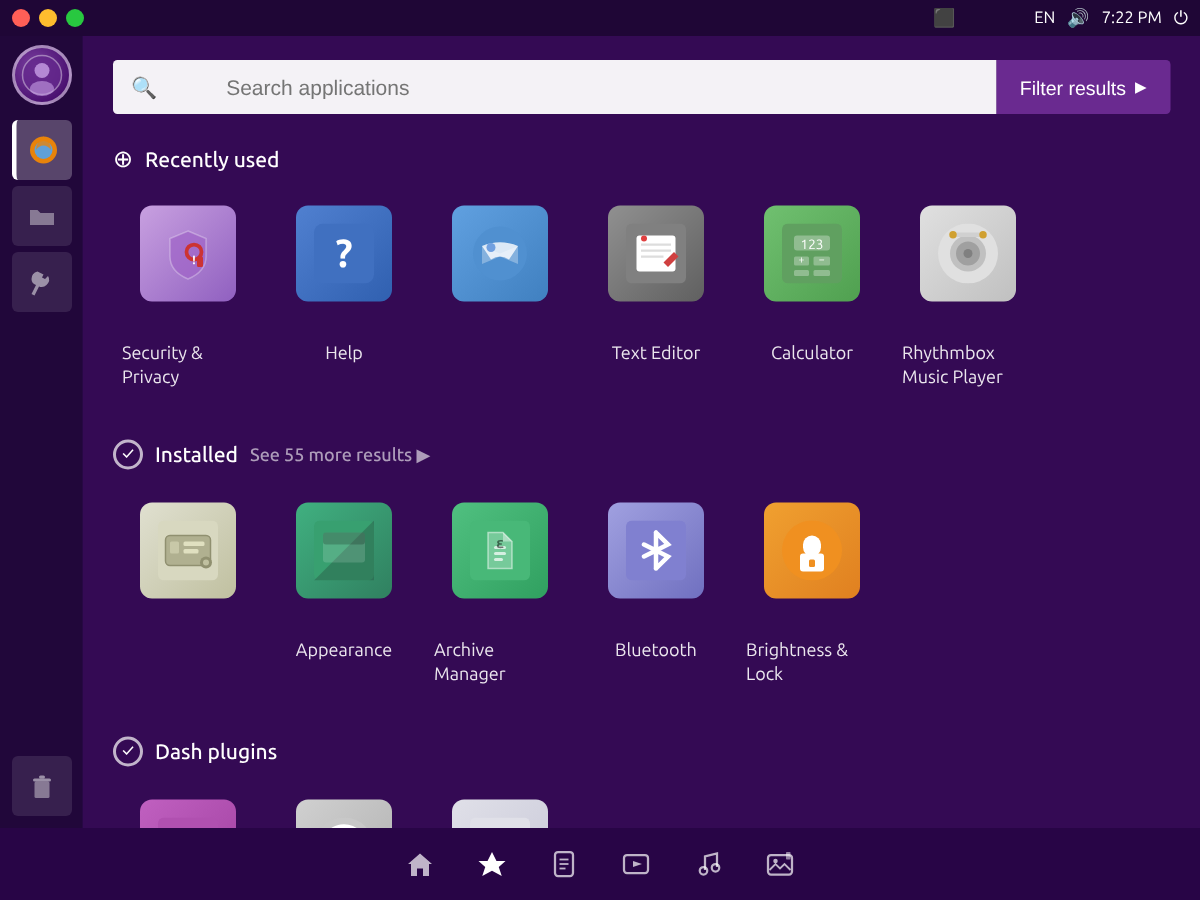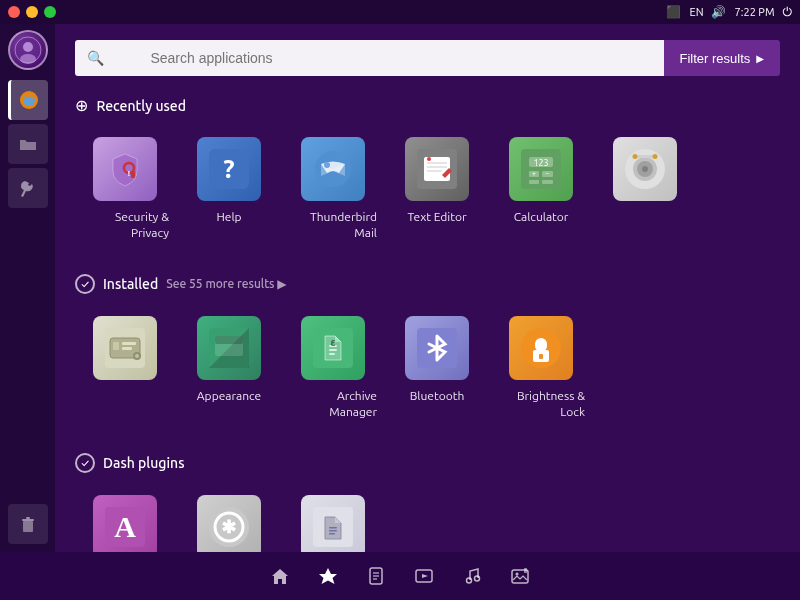--- a/index.html
+++ b/index.html
@@ -221,23 +221,24 @@
       display: flex;
       align-items: center;
       justify-content: center;
       font-size: 30px;
       position: relative;
       overflow: hidden;
     }
 
     .app-label {
       font-size: 12px;
-      text-align: right;
+      text-align: left;
       color: rgba(255,255,255,0.9);
       line-height: 1.3;
+      margin-top: 19px;
     }
 
     
     .icon-security {
       background: linear-gradient(135deg, #c8a0e0, #9060c0);
     }
 
     .icon-help {
       background: linear-gradient(135deg, #5080d0, #3060b0);
     }
@@ -327,21 +328,21 @@
 <body>
 
 <div class="top-bar">
   <div class="top-bar-left">
     <button class="window-btn btn-close"></button>
     <button class="window-btn btn-min"></button>
     <button class="window-btn btn-max"></button>
   </div>
   <div class="top-bar-right">
     <span class="top-bar-icon" style="font-size:12px;">⬛</span>
-    <span style="font-size:11px;">EN</span>
+    <span style="font-size:11px;margin-left:44px;">EN</span>
     <span style="font-size:12px;">🔊</span>
     <span style="font-size:11px;">7:22 PM</span>
     <span style="font-size:12px;">⏻</span>
   </div>
 </div>
 
 <div class="sidebar">
   <div class="sidebar-avatar">
     <svg width="28" height="28" viewBox="0 0 28 28">
       <circle cx="14" cy="14" r="13" fill="rgba(100,40,140,0.8)" stroke="rgba(255,255,255,0.4)" stroke-width="1"></circle>
@@ -425,21 +426,20 @@
 
     <div class="app-item">
       <div class="app-icon icon-thunderbird">
         <svg width="40" height="40" viewBox="0 0 40 40">
           <circle cx="20" cy="20" r="18" fill="#5090d0"></circle>
           <path d="M8 15 Q20 10 32 15 L26 24 Q20 20 14 24 Z" fill="white" opacity="0.8"></path>
           <path d="M20 20 L8 15 L8 27 L20 22 L32 27 L32 15 Z" fill="rgba(255,255,255,0.3)"></path>
           <circle cx="14" cy="16" r="3" fill="#70a0e0"></circle>
         </svg>
       </div>
-      <span class="app-label">Thunderbird Mail</span>
     </div>
 
     <div class="app-item">
       <div class="app-icon icon-text-editor">
         <svg width="40" height="40" viewBox="0 0 40 40">
           <rect width="40" height="40" rx="4" fill="#808080"></rect>
           <rect x="7" y="8" width="26" height="24" rx="2" fill="white"></rect>
           <line x1="10" y1="14" x2="30" y2="14" stroke="#ddd" stroke-width="1.5"></line>
           <line x1="10" y1="18" x2="30" y2="18" stroke="#ddd" stroke-width="1.5"></line>
           <line x1="10" y1="22" x2="25" y2="22" stroke="#ddd" stroke-width="1.5"></line>
@@ -472,20 +472,21 @@
         <svg width="40" height="40" viewBox="0 0 40 40">
           <rect width="40" height="40" rx="20" fill="#e0e0e0"></rect>
           <circle cx="20" cy="20" r="12" fill="#c0c0c0"></circle>
           <circle cx="20" cy="20" r="8" fill="#a0a0a0"></circle>
           <circle cx="20" cy="20" r="3" fill="#808080"></circle>
           <rect x="12" y="6" width="16" height="3" rx="1" fill="#d0d0d0"></rect>
           <circle cx="10" cy="7.5" r="2.5" fill="#d0a030"></circle>
           <circle cx="30" cy="7.5" r="2.5" fill="#d0a030"></circle>
         </svg>
       </div>
+      <span class="app-label">Rhythmbox Music Player</span>
     </div>
 
   </div>
 
   <div class="section-header">
     <div class="check-icon">✓</div>
     <span style="font-size:14px; font-weight:500;">Installed</span>
     <span class="see-more">
       <span>See 55 more results</span>
       <span> ▶</span>

